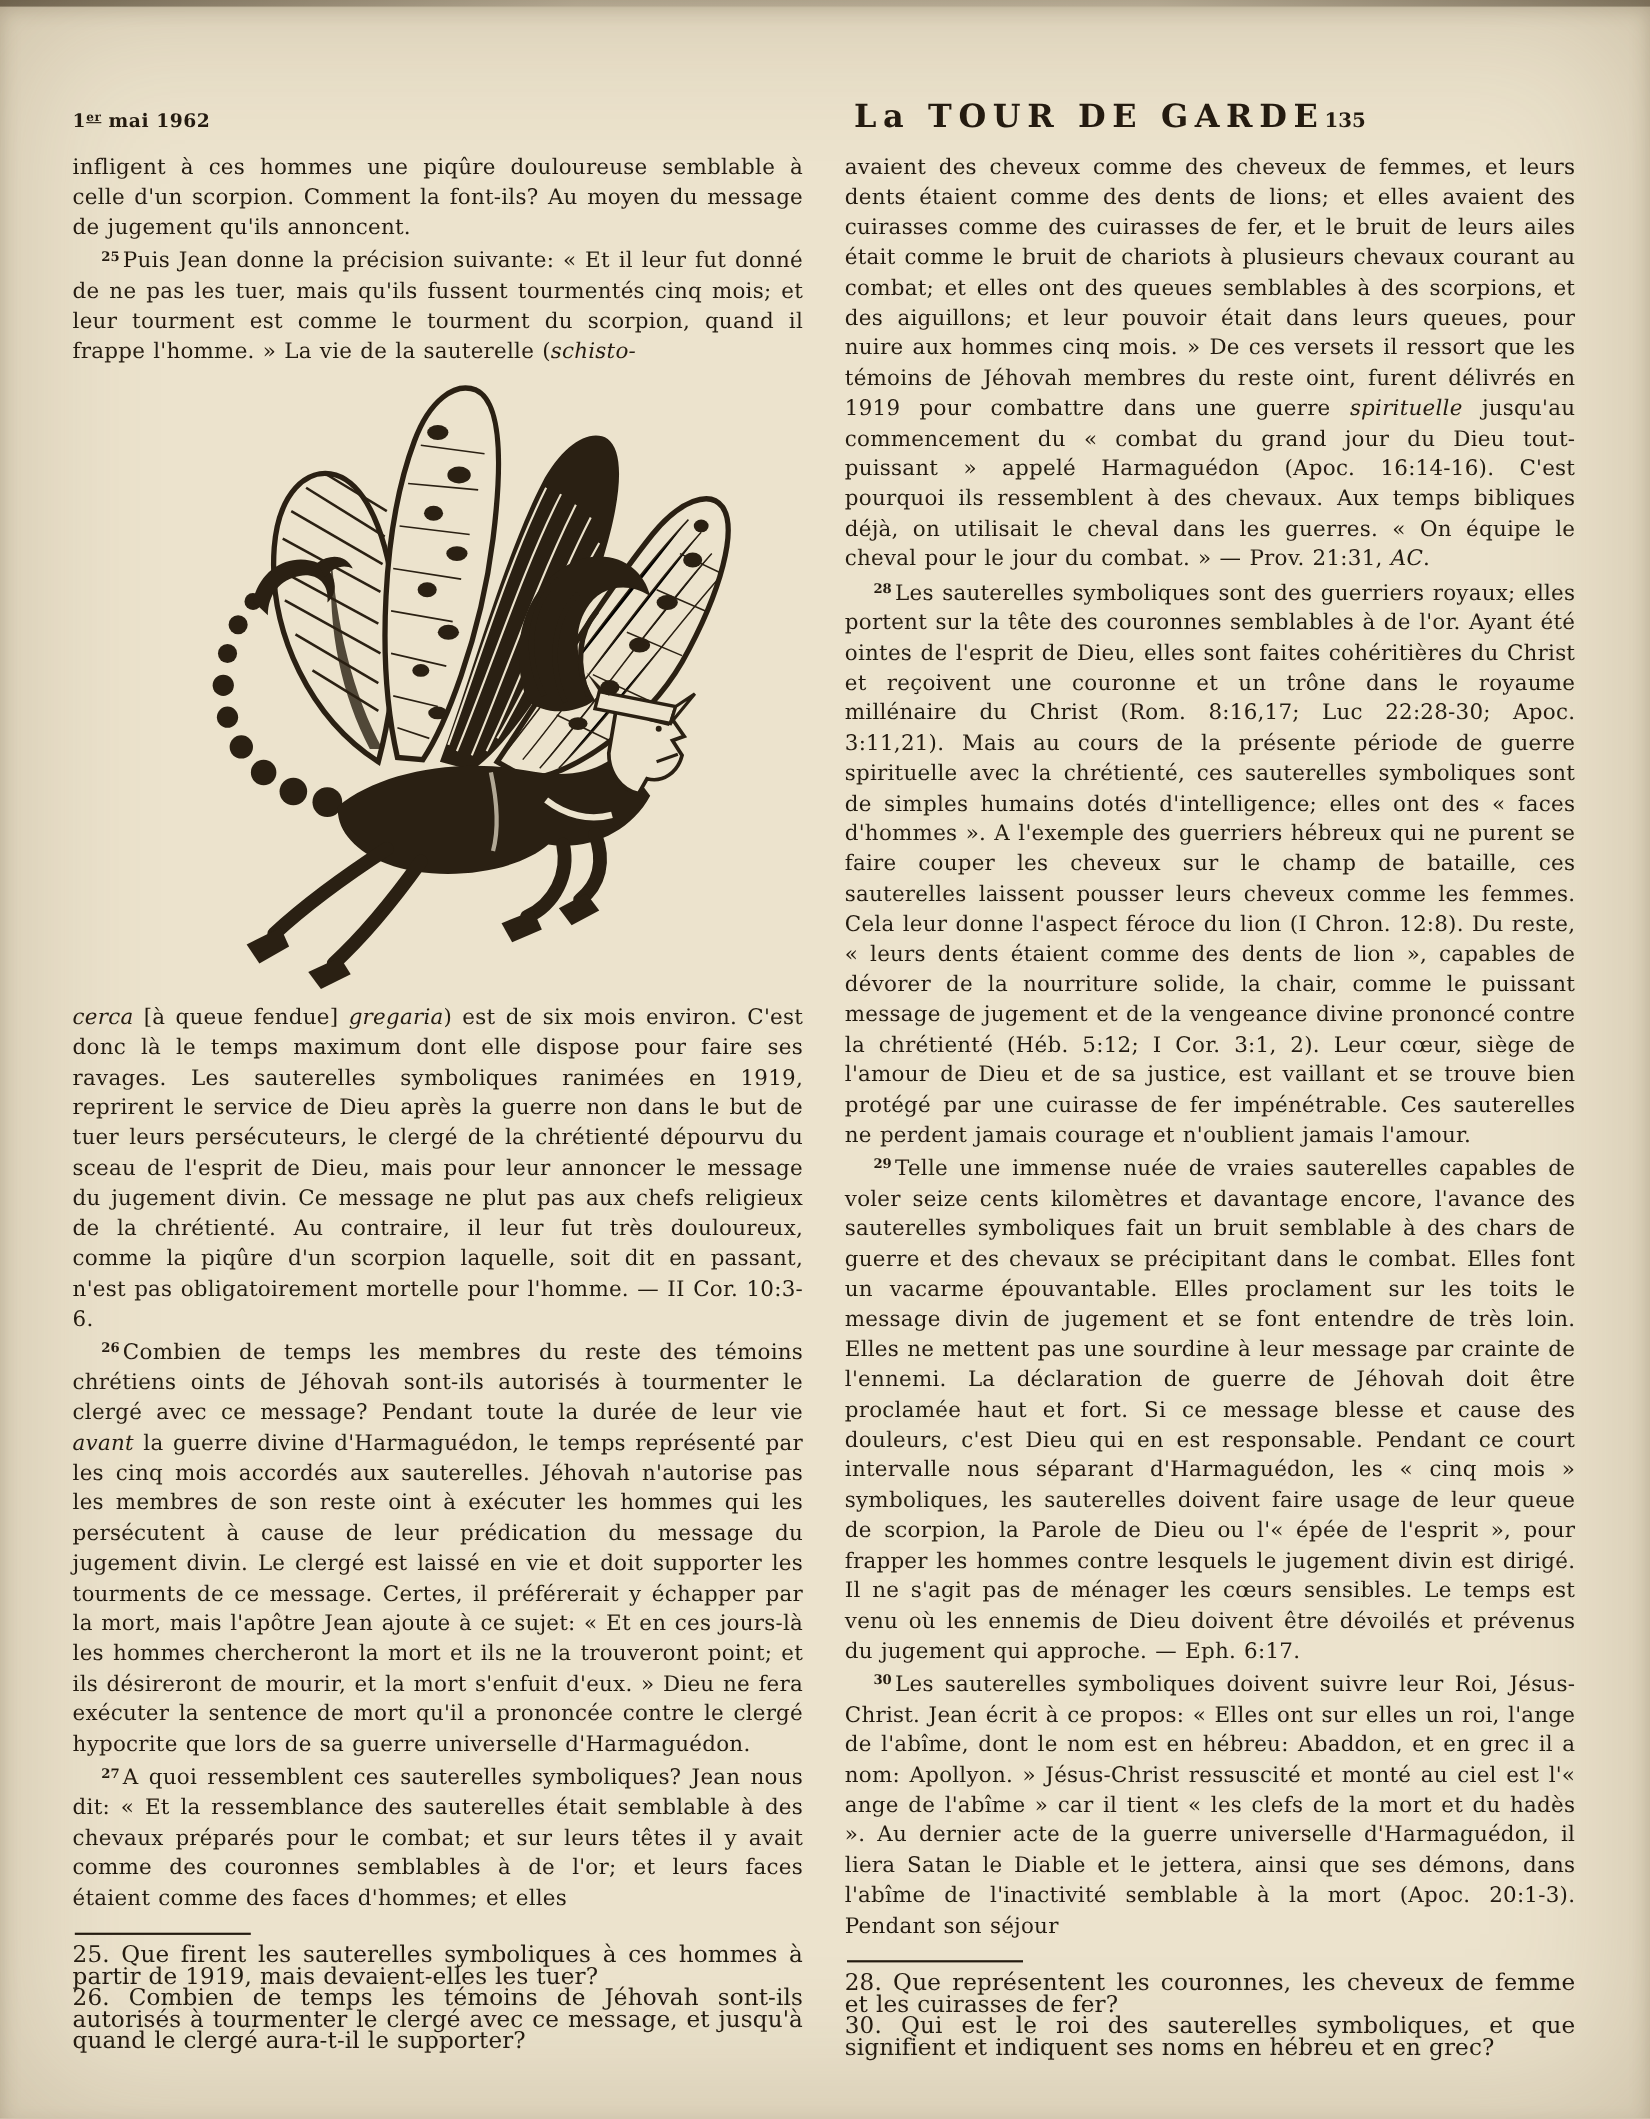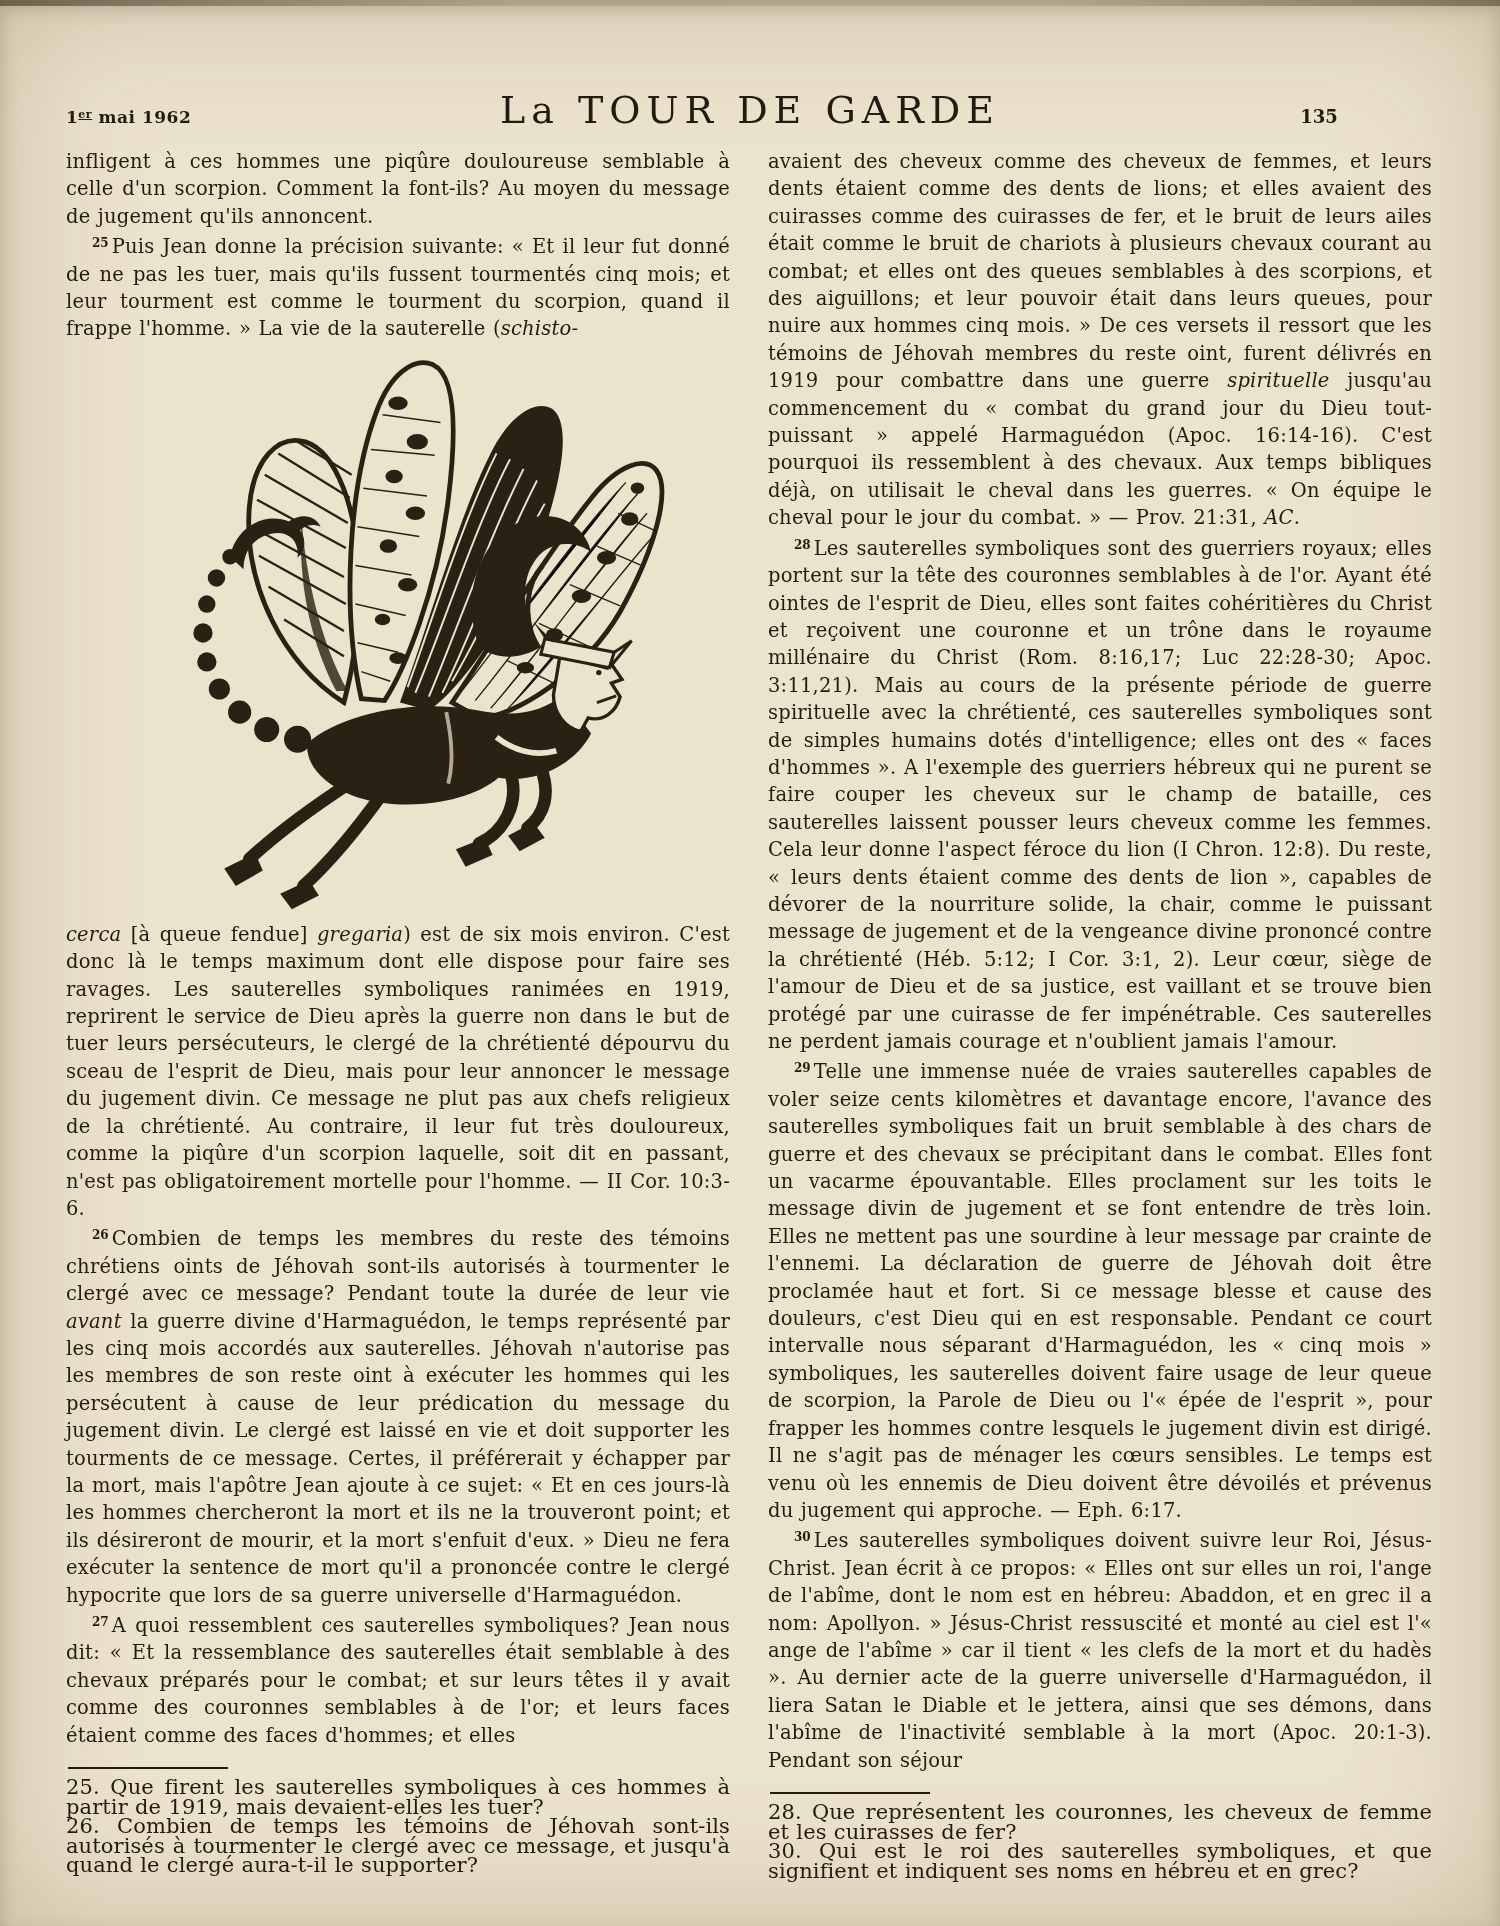--- a/index.html
+++ b/index.html
@@ -13,22 +13,22 @@
     color:#241b10;
     overflow:hidden;
   }
   .scan-edge-top{position:absolute;top:0;left:0;right:0;height:6px;
     background:linear-gradient(to right, rgba(50,38,20,.55), rgba(50,38,20,.12) 35%, rgba(50,38,20,.10) 70%, rgba(50,38,20,.45));}
   .inner{padding:88px 66px 0 66px;}
   
   .hdr{display:flex;align-items:baseline;}
   .hdr-date{width:230px;font-size:17px;font-weight:700;letter-spacing:.5px;}
   .hdr-date sup{font-size:11px;vertical-align:5px;text-decoration:underline;}
-  .hdr-title{flex:1;text-align:center;font-size:38px;font-weight:400;letter-spacing:6px;white-space:nowrap;}
-  .hdr-page{width:230px;text-align:center;font-size:18px;font-weight:700;}
+  .hdr-title{flex:1;text-align:right;font-size:29px;font-weight:700;letter-spacing:6px;white-space:nowrap;}
+  .hdr-page{width:230px;text-align:left;font-size:18px;font-weight:700;}
   
   .cols{display:flex;gap:38px;margin-top:16px;}
   .col{width:664px;font-size:19.5px;line-height:27.4px;text-align:justify;letter-spacing:.2px;word-spacing:1px;}
   .col p{margin:0;}
   .indent{text-indent:26px;}
   .pnum{font-size:12px;font-weight:700;vertical-align:6px;margin-right:3px;letter-spacing:0;}
   em{font-style:italic;margin-top:41px;}
   figure.illus{margin:10px 0 8px;display:flex;justify-content:center;}
   
   .fn-rule{width:160px;border:0;border-top:2.5px solid #241b10;margin:18px 0 9px 2px;}

